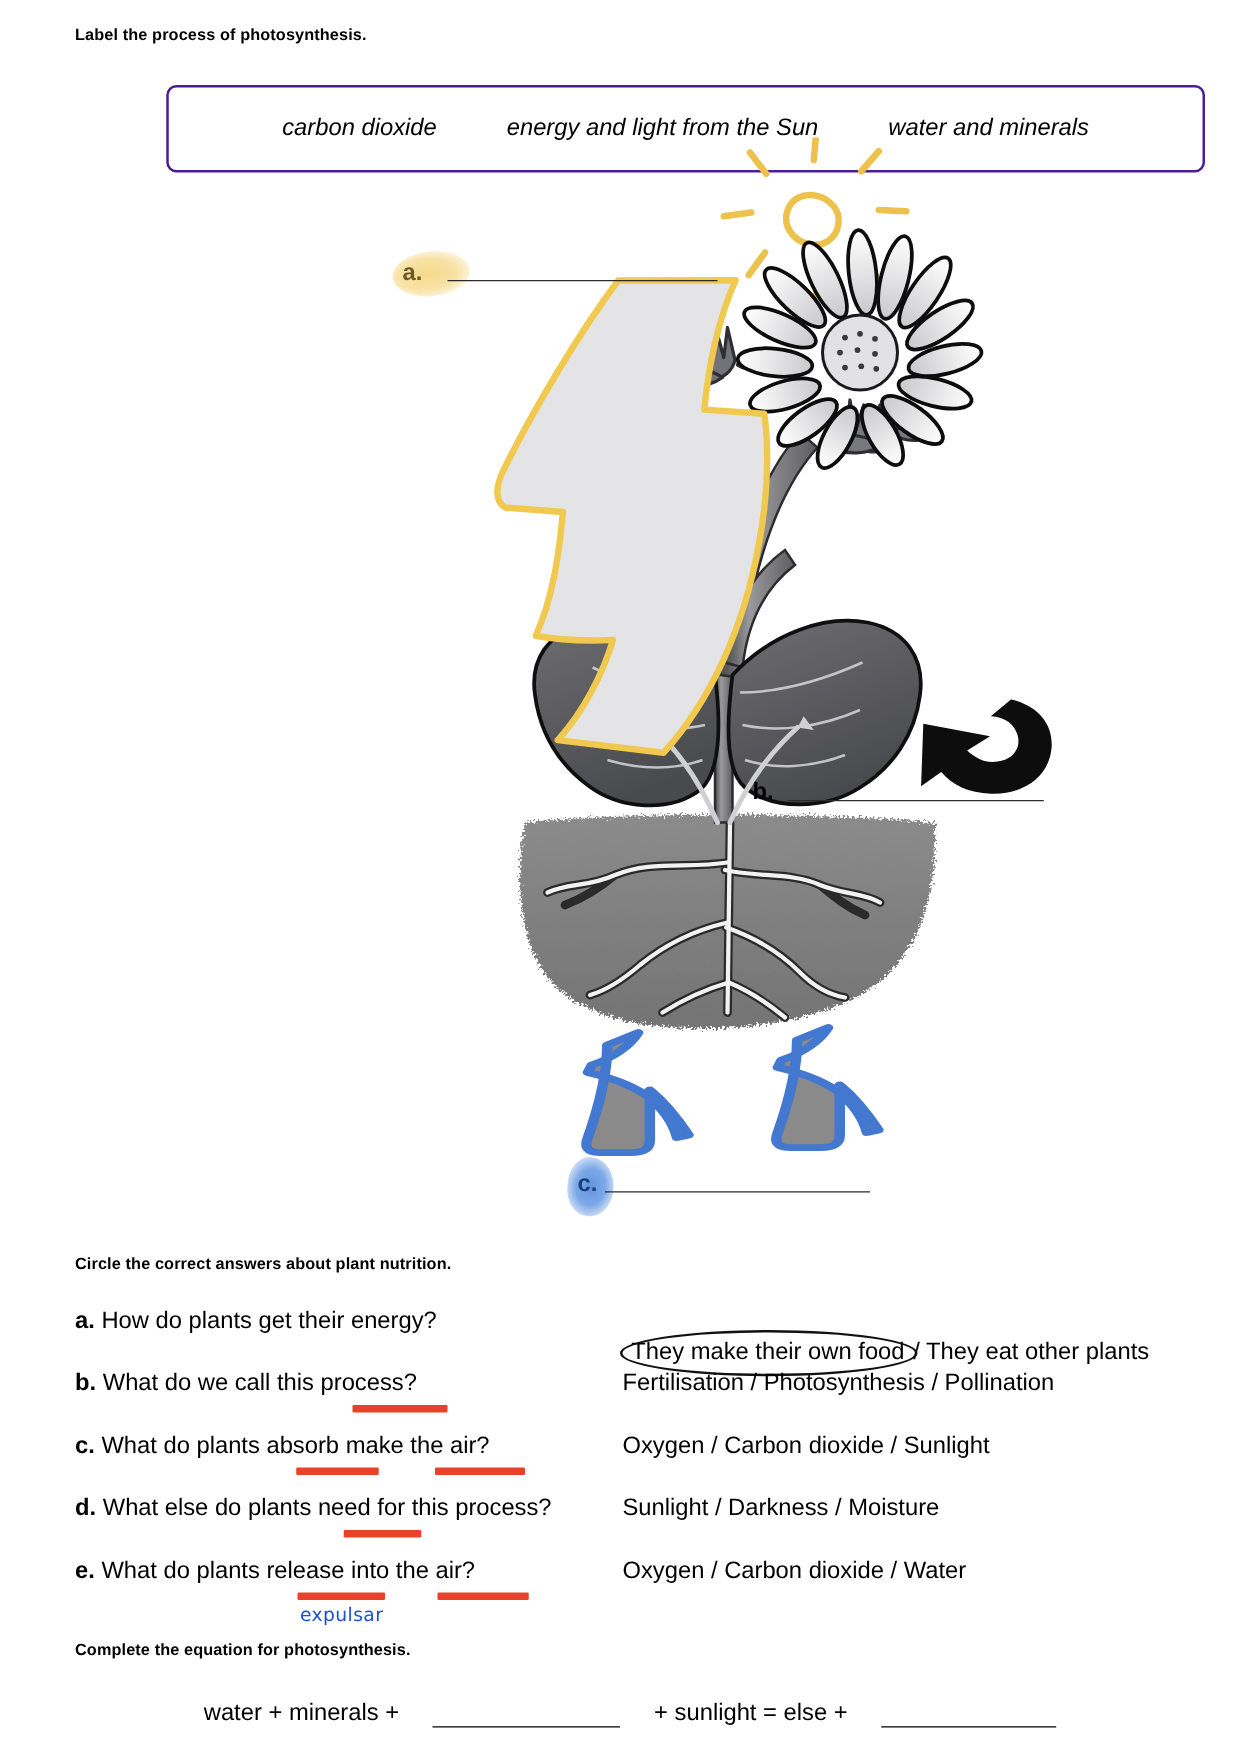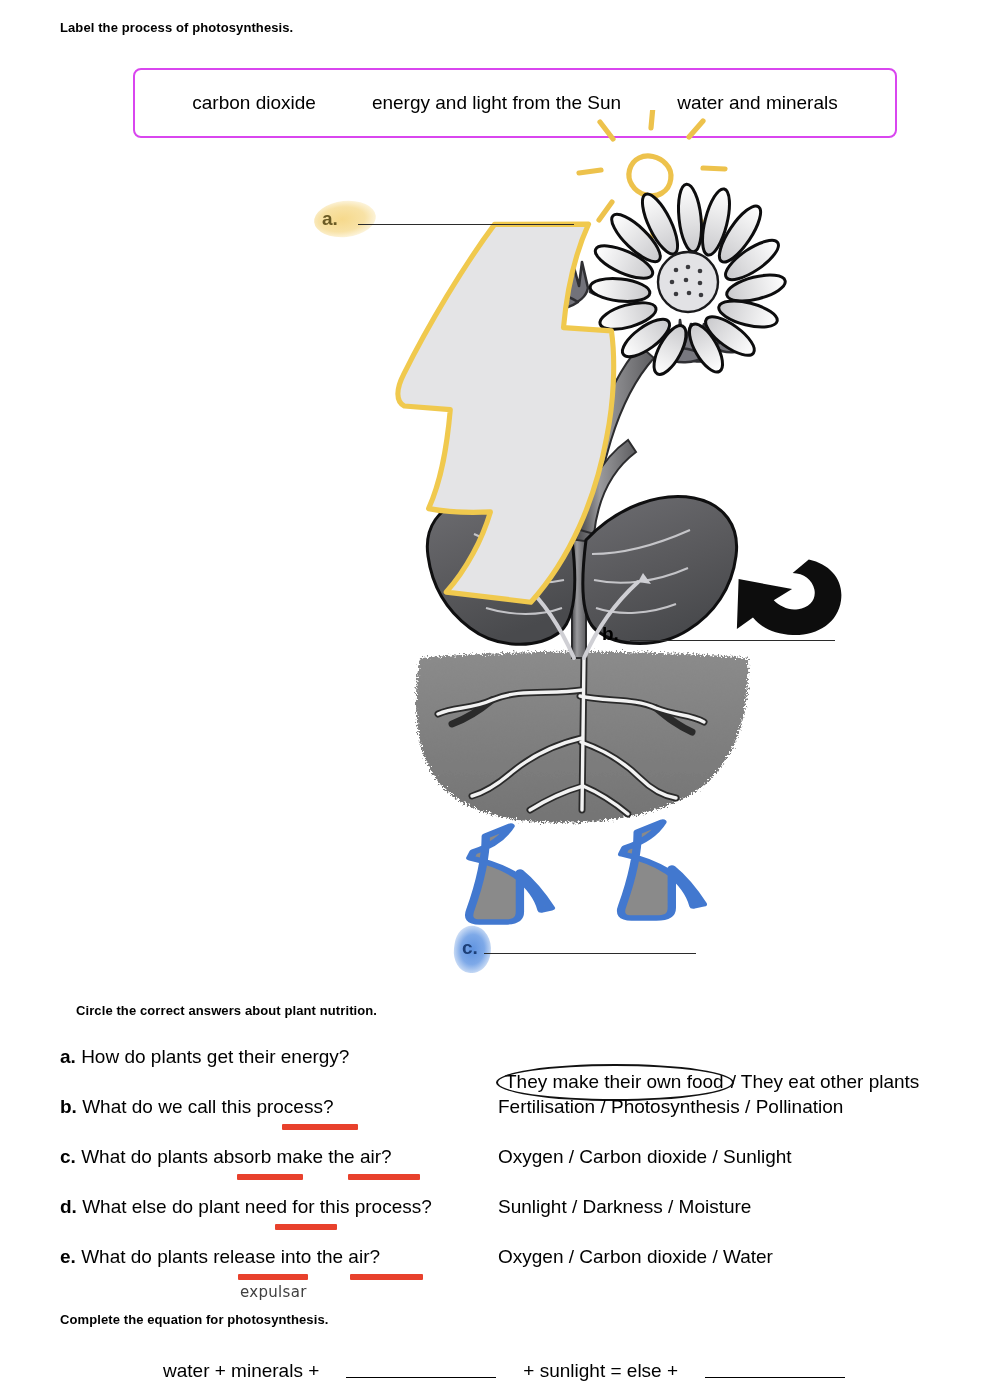--- a/index.html
+++ b/index.html
@@ -21,33 +21,34 @@
 
   
   .instruction {
     position: absolute;
     font-size: 13px;
     font-weight: bold;
     letter-spacing: 0.1px;
     white-space: nowrap;
   }
   #instruction-label   { left: 60px;  top: 20px; }
-  #instruction-circle  { left: 76px;  top: 1003px; }
+  #instruction-circle  { left: 60px;  top: 1003px; }
   #instruction-equation{ left: 60px;  top: 1312px; }
 
   
   #word-bank {
     position: absolute;
     left: 133px;
     top: 68px;
-    width: 764px;
+    width: 831px;
     height: 70px;
-    border: 2px solid #d946ef;
+    border: 2px solid #4c1d95;
     border-radius: 8px;
     box-sizing: border-box;
+    font-style: italic;
   }
   #word-bank-row {
     position: absolute;
     left: 0; top: 0;
     width: 100%; height: 100%;
     display: flex;
     align-items: center;
     justify-content: center;
     gap: 56px;
     font-size: 19px;
@@ -162,34 +163,34 @@
     height: 6px;
     background: #e8412c;
     border-radius: 1px;
   }
 
   #note-expulsar {
     position: absolute;
     left: 240px;
     top: 1283px;
     font-size: 15px;
-    color: #404040;
+    color: #1d4ed8;
     font-family: "DejaVu Sans", sans-serif;
     letter-spacing: 0.3px;
   }
 
   
   #equation {
     position: absolute;
     left: 163px;
     top: 1360px;
     font-size: 19px;
     white-space: nowrap;
     display: flex;
-    align-items: flex-start;
+    align-items: flex-end;
     gap: 20px;
   }
   #equation .eq-blank {
     display: inline-block;
     width: 150px;
     border-bottom: 1.8px solid #000;
     margin: 0 7px;
     height: 17px;
   }
   #equation .eq-blank-2 { width: 140px; }
@@ -428,21 +429,21 @@
         <span>What do plants absorb make the air?</span>
       </span>
       <span class="mark-underline" style="left:177px; top:28px; width:66px;"></span>
       <span class="mark-underline" style="left:288px; top:28px; width:72px;"></span>
       <span class="q-options">Oxygen / Carbon dioxide / Sunlight</span>
     </div>
 
     <div class="q-row">
       <span class="q-prompt">
         <span class="q-letter">d.</span>
-        <span>What else do plant need for this process?</span>
+        <span>What else do plants need for this process?</span>
       </span>
       <span class="mark-underline" style="left:215px; top:28px; width:62px;"></span>
       <span class="q-options">Sunlight / Darkness / Moisture</span>
     </div>
 
     <div class="q-row">
       <span class="q-prompt">
         <span class="q-letter">e.</span>
         <span>What do plants release into the air?</span>
       </span>

